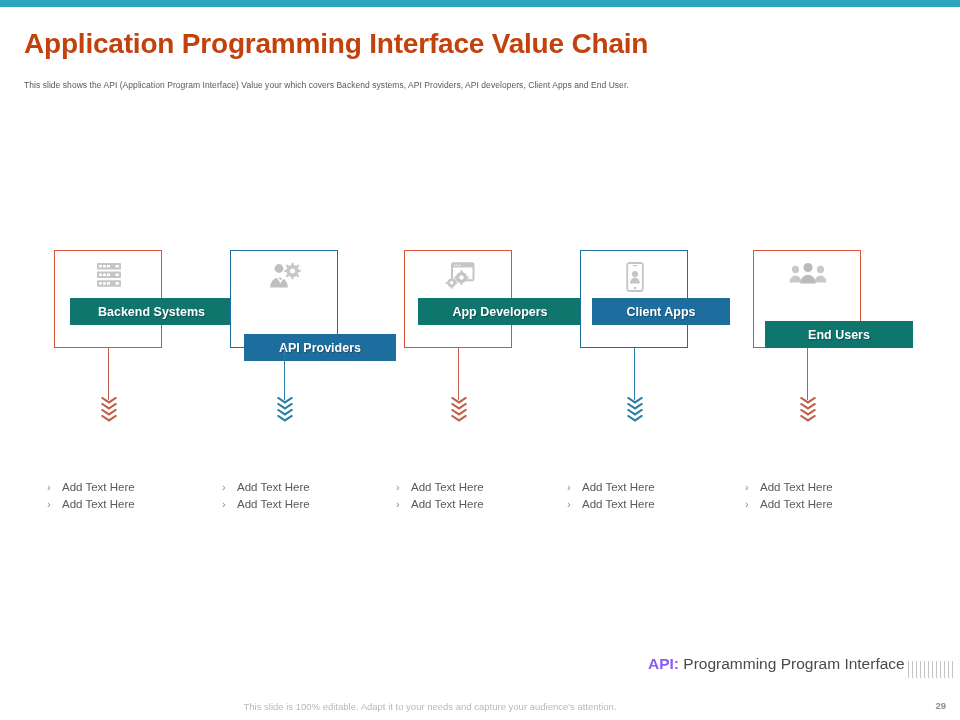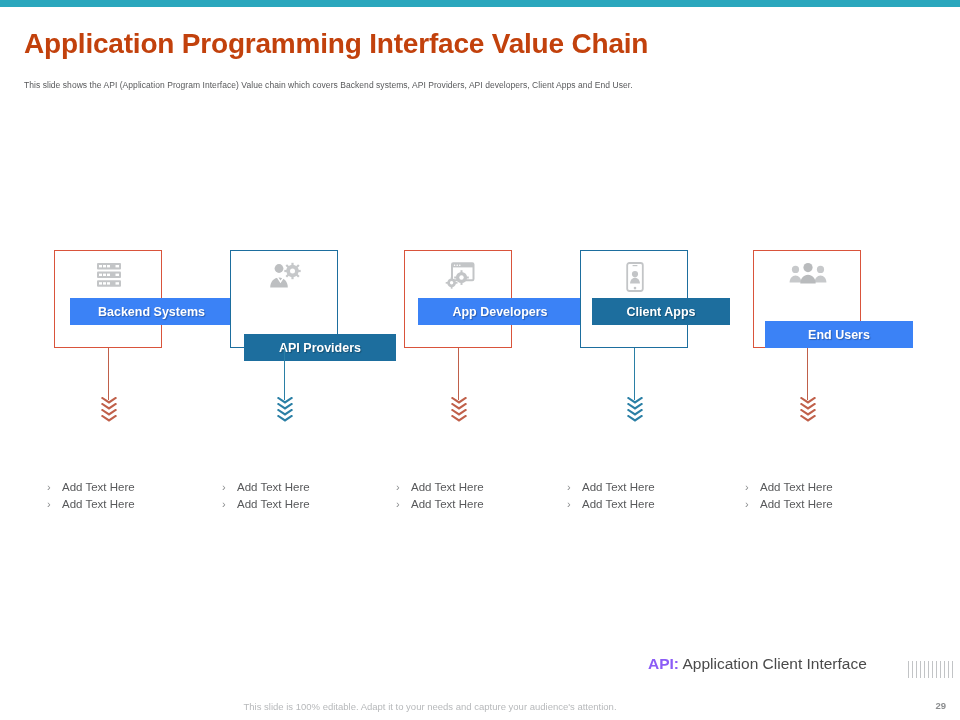--- a/index.html
+++ b/index.html
@@ -80,21 +80,21 @@
     line-height: 0;
   }
   .node-icon svg { display: inline-block; }
 
   .node-label {
     position: absolute;
     left: 16px;
     top: 58px;
     height: 27px;
     min-width: 160px;
-    background: #3b82f6;
+    background: #0f766e;
     color: #ffffff;
     font-size: 12.5px;
     font-weight: bold;
     display: flex;
     align-items: center;
     justify-content: center;
     padding: 0 14px;
     box-sizing: border-box;
     text-shadow: 1px 1px 1px rgba(0,0,0,0.28);
     white-space: nowrap;
@@ -187,21 +187,21 @@
     color: #8b8d8f;
     text-align: right;
   }
 </style>
 </head>
 <body>
 
 <div class="top-bar"></div>
 
 <div class="slide-title">Application Programming Interface Value Chain</div>
-<div class="slide-subtitle">This slide shows the API (Application Program Interface) Value chain which covers Backend systems, API Providers, API developers, Client Apps and End User.</div>
+<div class="slide-subtitle">This slide shows the API (Application Program Interface) Value your which covers Backend systems, API Providers, API developers, Client Apps and End User.</div>
 
 <div class="chain" id="chain-root">
     <div class="node" style="left: 54px;">
       <div class="node-box"></div>
       <div class="node-icon"><svg width="28" height="26" viewBox="0 0 28 26" fill="none">
           <rect x="2" y="1" width="24" height="6.5" rx="1" fill="#c3c5c7"></rect>
           <rect x="2" y="9.6" width="24" height="6.5" rx="1" fill="#c3c5c7"></rect>
           <rect x="2" y="18.2" width="24" height="6.5" rx="1" fill="#c3c5c7"></rect>
           <rect x="4" y="3" width="3" height="2.4" fill="#ffffff"></rect>
           <rect x="8" y="3" width="3" height="2.4" fill="#ffffff"></rect>
@@ -373,21 +373,21 @@
             <path d="M1.4 1 L8 5.4 L14.6 1" stroke="#c0604a" stroke-width="2.1" fill="none" stroke-linecap="square"></path>
           </svg>
           <svg width="16" height="7" viewBox="0 0 16 7">
             <path d="M1.4 1 L8 5.4 L14.6 1" stroke="#c0604a" stroke-width="2.1" fill="none" stroke-linecap="square"></path>
           </svg>
         </div>
       </div>
     </div>
   </div>
 
-<div class="legend"><b>API:</b><span> Application Client Interface</span></div>
+<div class="legend"><b>API:</b><span> Programming Program Interface</span></div>
 <div class="hatch"></div>
 
 <div class="footer-note">This slide is 100% editable. Adapt it to your needs and capture your audience's attention.</div>
 <div class="page-number">29</div>
 
 <div class="bullets" style="left: 47px;">
     <div class="bullet-row">
       <span class="bullet-mark">›</span>
       <span>Add Text Here</span>
     </div>

